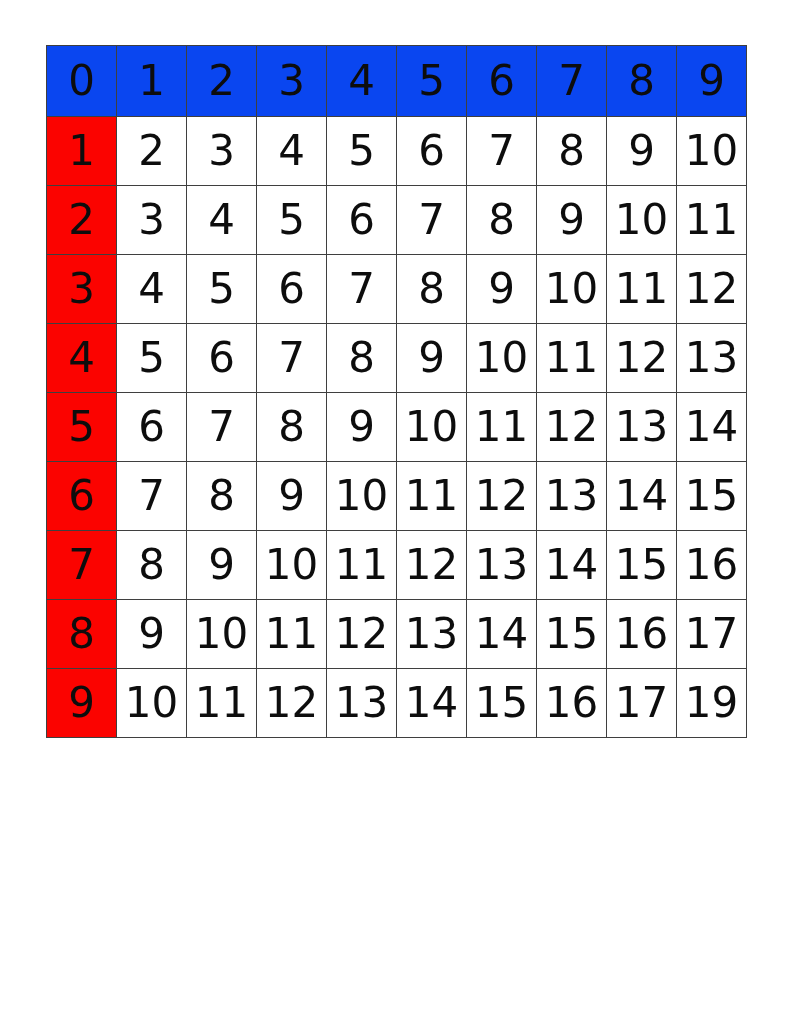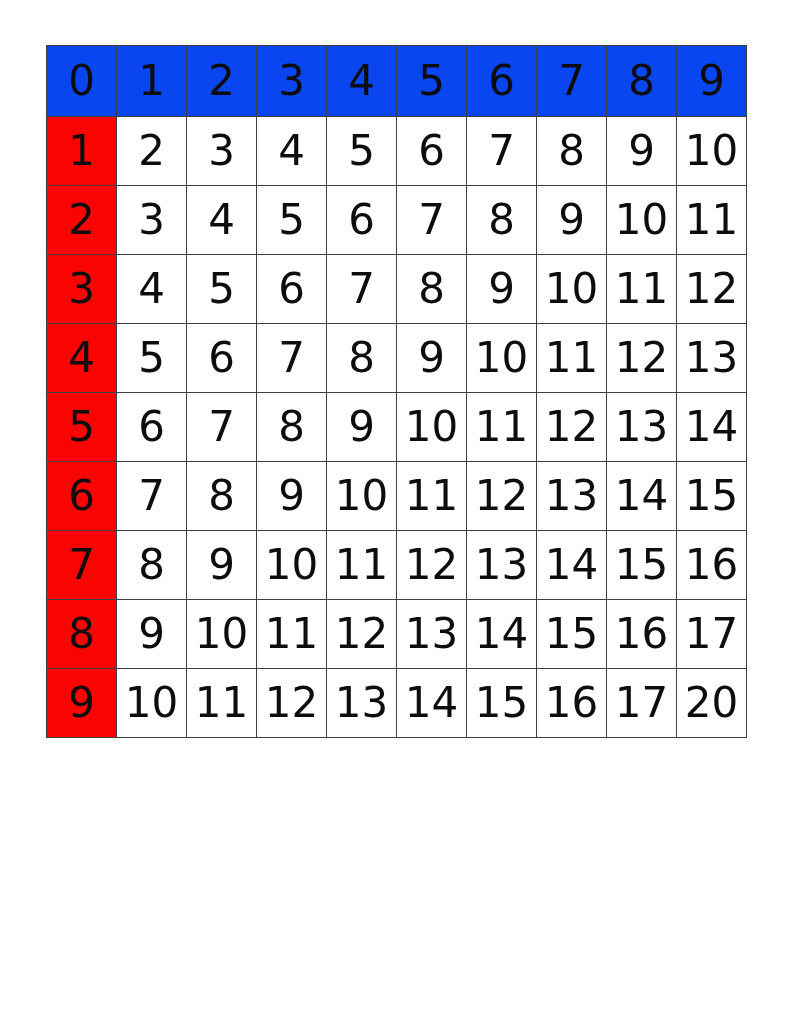--- a/index.html
+++ b/index.html
@@ -165,17 +165,17 @@
         <tr>
           <th>9</th>
           <td>10</td>
           <td>11</td>
           <td>12</td>
           <td>13</td>
           <td>14</td>
           <td>15</td>
           <td>16</td>
           <td>17</td>
-          <td>20</td>
+          <td>19</td>
         </tr>
       </tbody>
   </table>
 </div>
 
 </body></html>

